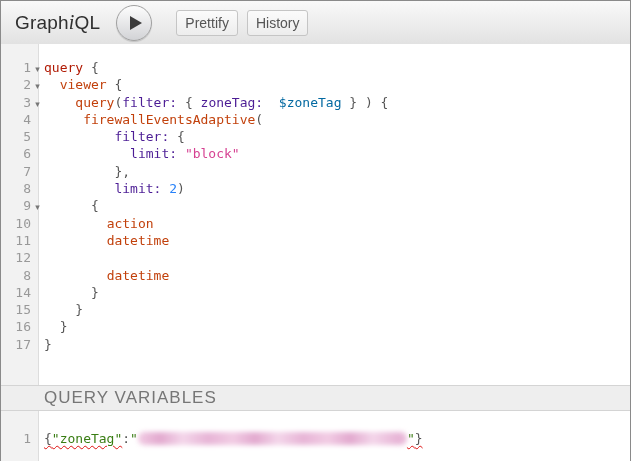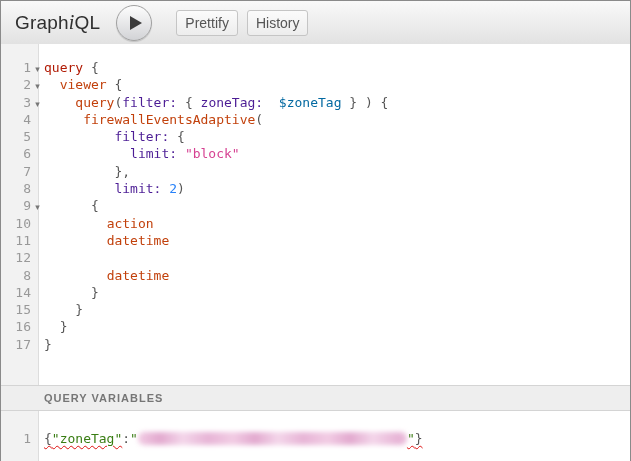--- a/index.html
+++ b/index.html
@@ -106,21 +106,21 @@
   .var-titlebar {
     position: absolute; top: 384px; left: 0; right: 0; height: 26px;
     background: #eeeeee;
     border-top: 1px solid #d4d4d4;
     border-bottom: 1px solid #d4d4d4;
     display: flex; align-items: center;
     padding-left: 43px;
     cursor: pointer;
   }
   .var-title {
-    font-size: 11px; font-weight: bold; color: #767676;
+    font-size: 17px; font-weight: normal; color: #767676;
     letter-spacing: 1px;
   }
   .var-editor { top: 410px; height: 51px; }
   .var-editor .lines { position: relative; padding-top: 19px; }
 
   .redacted {
     display: inline-block;
     width: 269px; height: 13px;
     vertical-align: -2px;
     border-radius: 6px;

